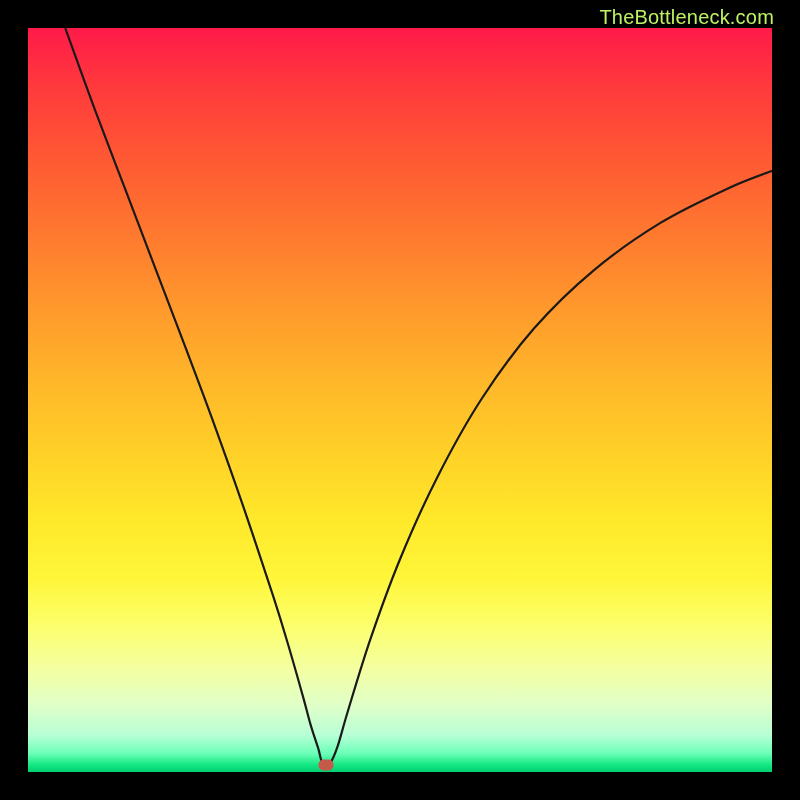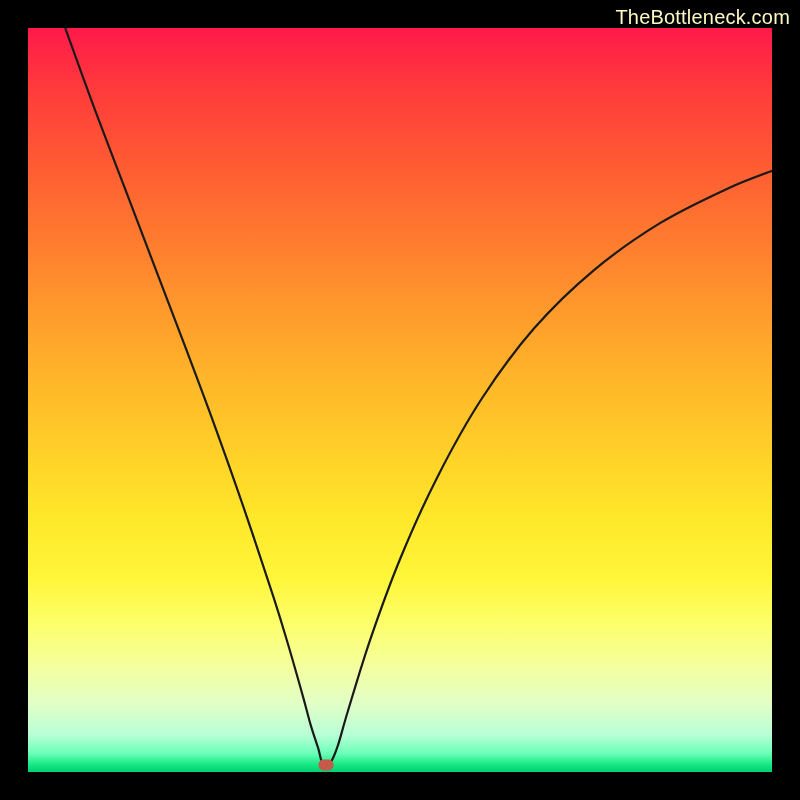--- a/index.html
+++ b/index.html
@@ -32,22 +32,22 @@
       #e0ffc8 91%,
       #b8ffd6 95%,
       #6cffb8 97.5%,
       #15e884 99%,
       #00d070 100%
     );
   }
   .watermark {
     position: absolute;
     top: 6px;
-    right: 10px;
-    color: #fef9c3;
+    right: 26px;
+    color: #bef264;
     font-size: 20px;
     letter-spacing: 0.2px;
     user-select: none;
   }
   svg.curve {
     position: absolute;
     left: 0;
     top: 0;
     width: 744px;
     height: 744px;

